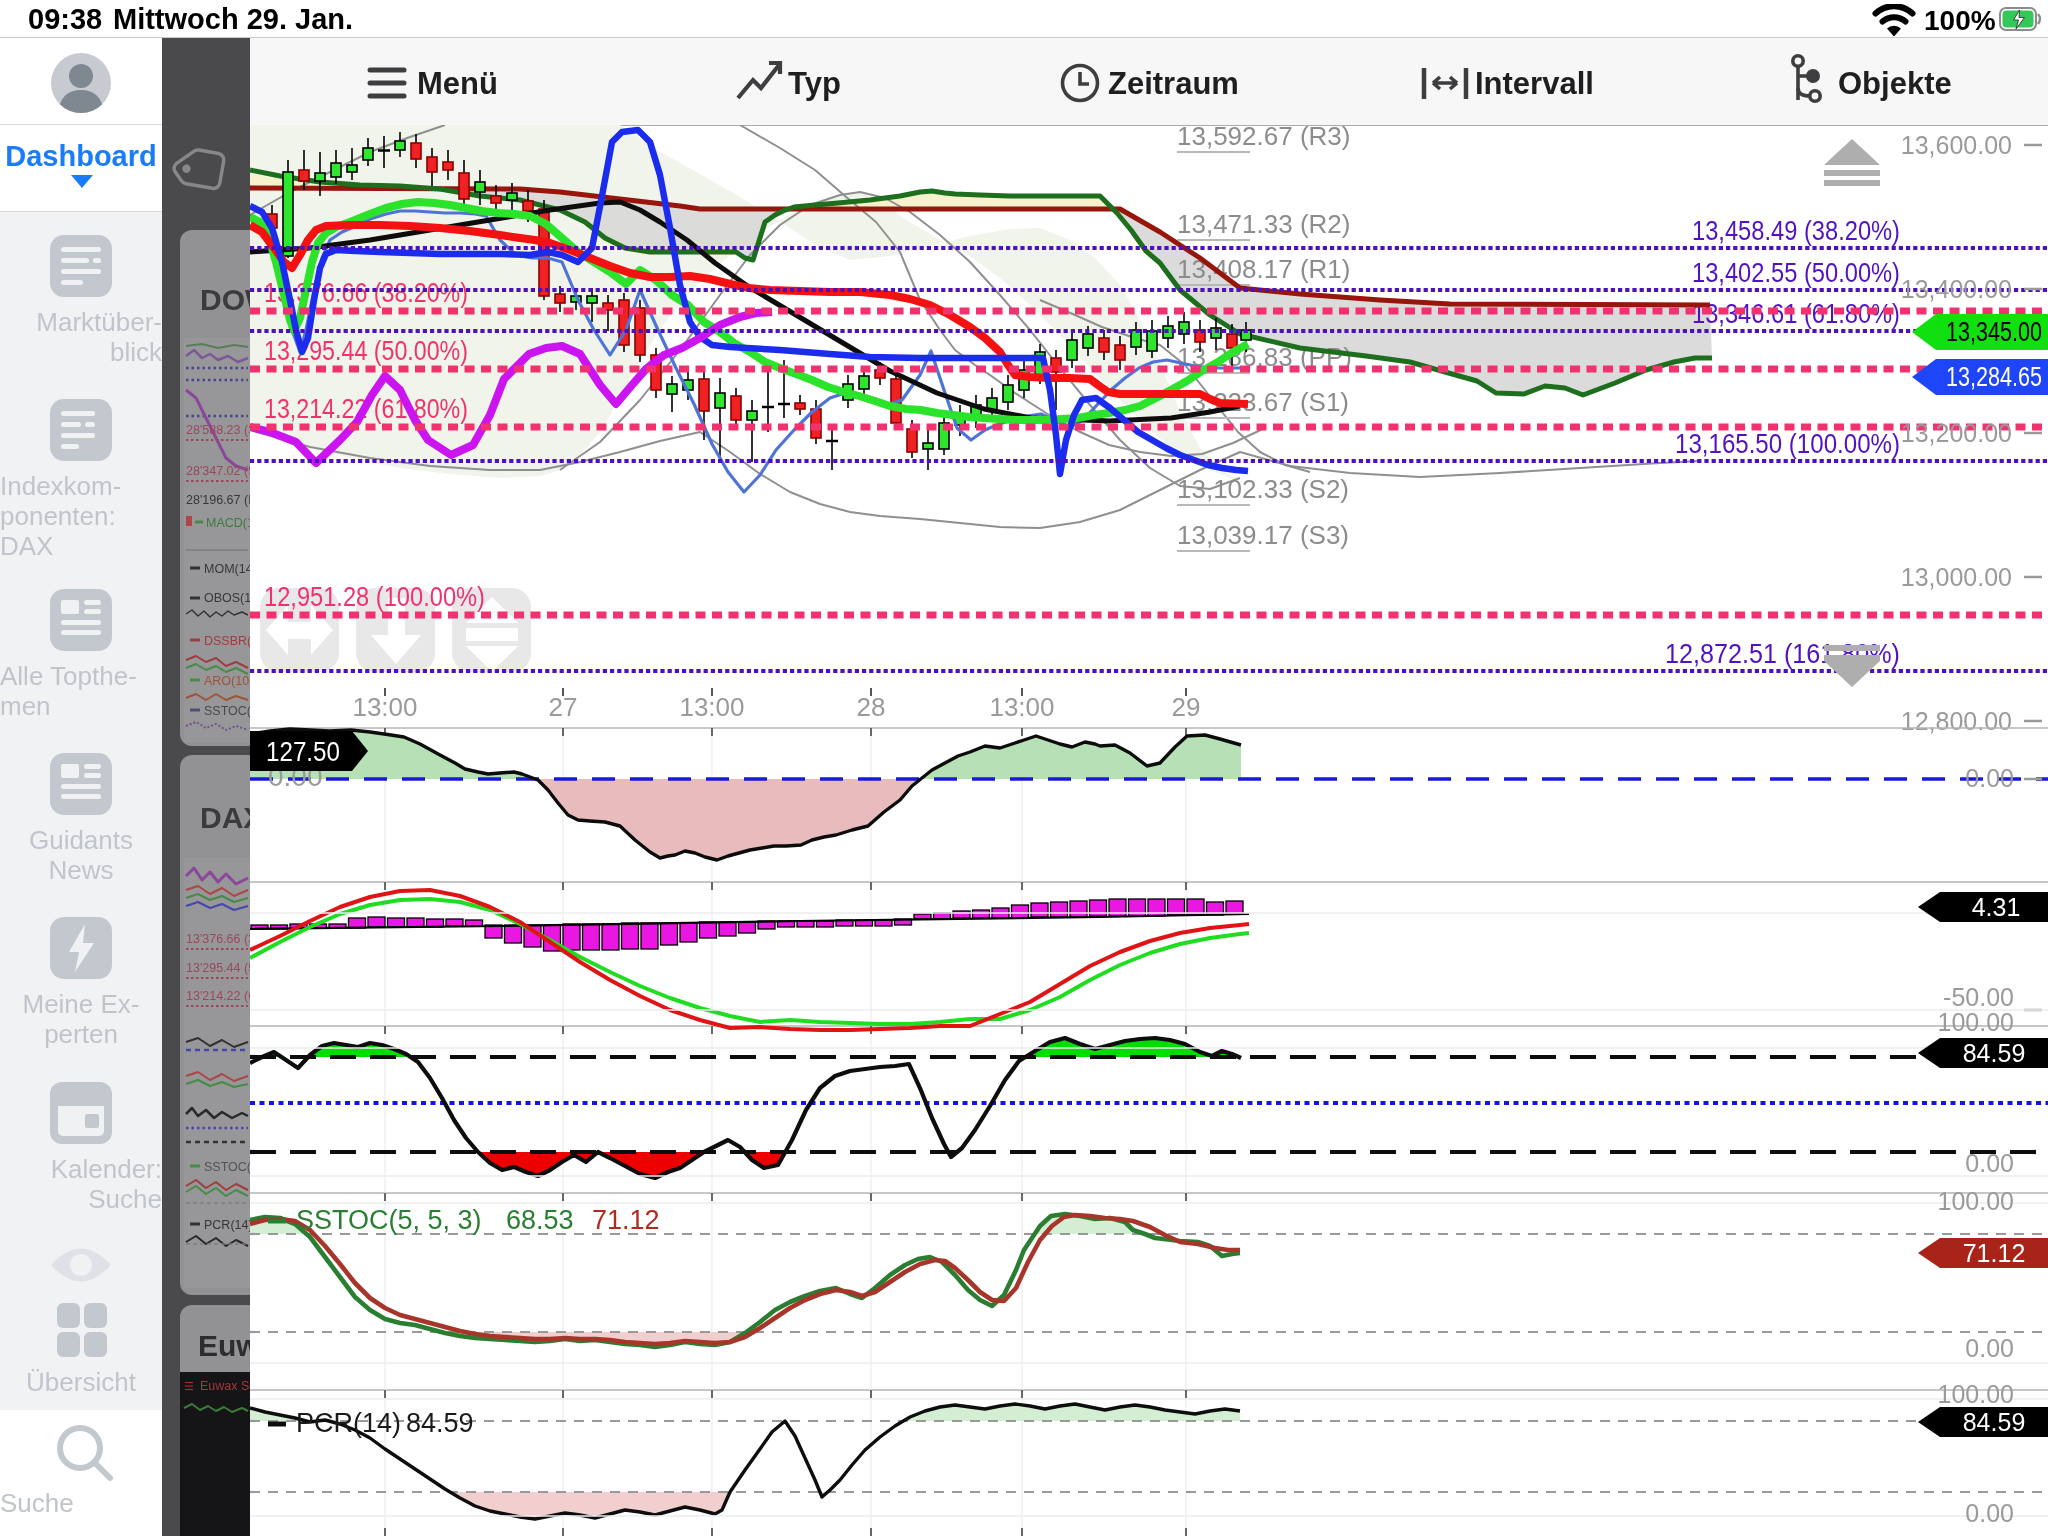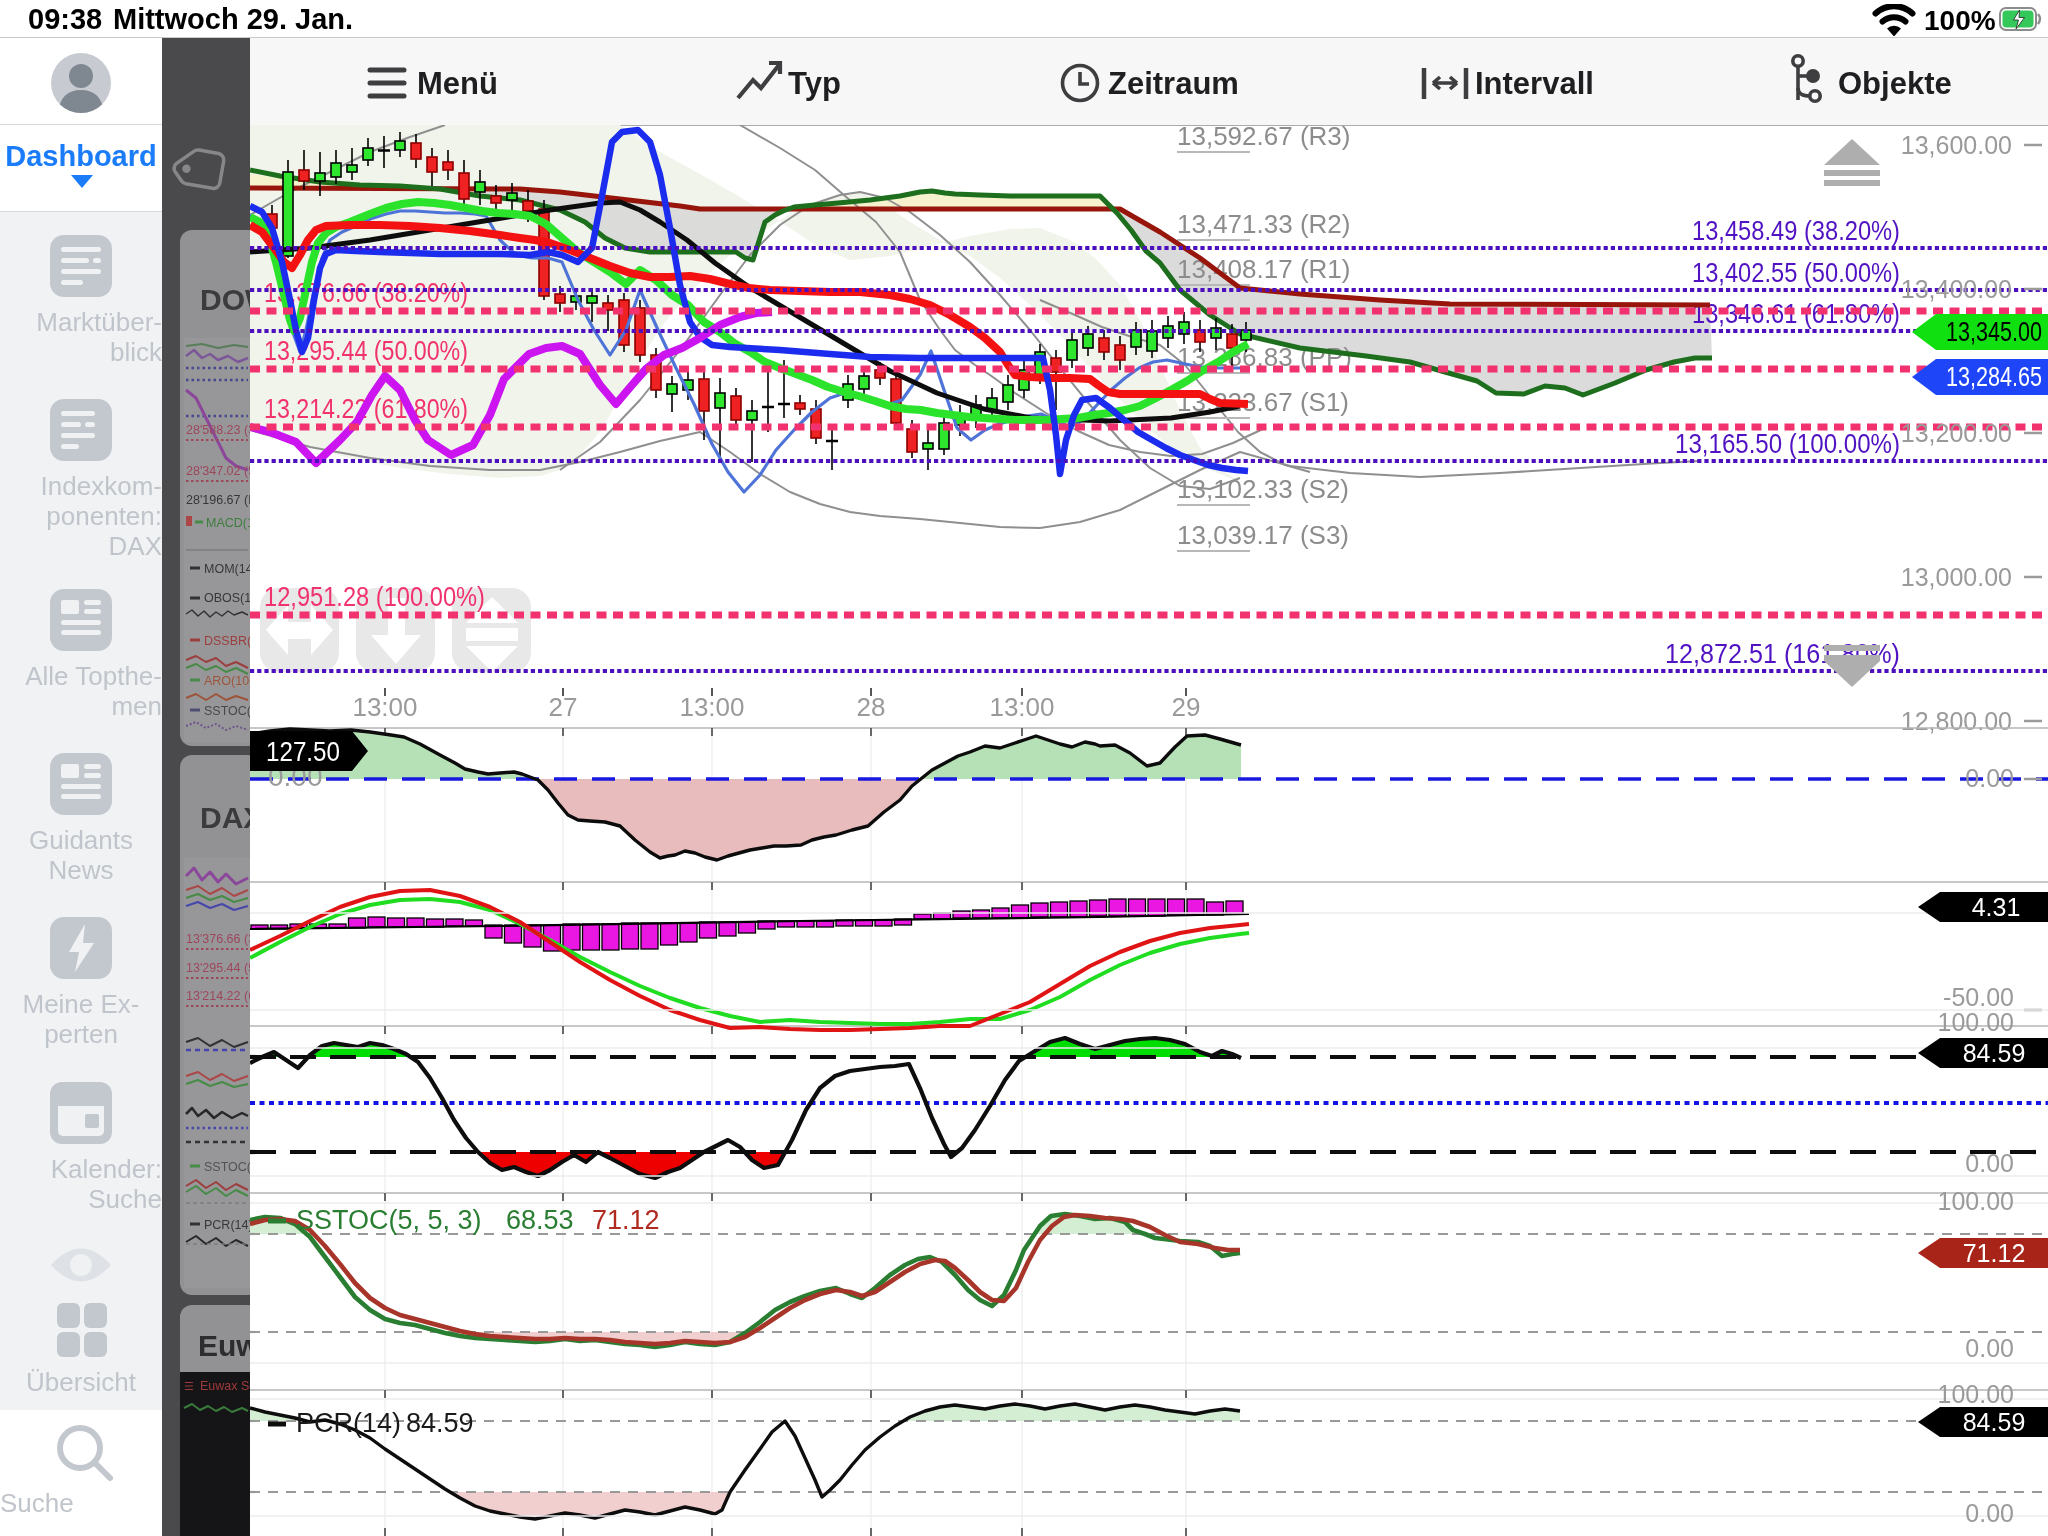--- a/index.html
+++ b/index.html
@@ -57,36 +57,36 @@
 <svg class="abs" style="left:49px;top:398px" width="64" height="64" viewBox="0 0 64 64">
   <rect x="1" y="1" width="62" height="62" rx="14" fill="#c3c8ce"></rect>
   <g fill="#f0f1f2">
    <rect x="12" y="13" width="34" height="5" rx="2.5"></rect>
    <rect x="12" y="24" width="20" height="5" rx="2.5"></rect>
    <rect x="36" y="24" width="10" height="5" rx="2.5"></rect>
    <rect x="12" y="35" width="34" height="5" rx="2.5"></rect>
    <rect x="12" y="46" width="18" height="5" rx="2.5"></rect>
   </g>
   </svg>
-<div class="abs" style="left:0;top:471px;width:162px;text-align:right;font-size:26px;line-height:30px;color:#c0c5cb;">
+<div class="abs" style="left:0;top:471px;width:162px;text-align:left;font-size:26px;line-height:30px;color:#c0c5cb;">
     <div>Indexkom-</div>
     <div>ponenten:</div>
     <div>DAX</div>
   </div>
 <svg class="abs" style="left:49px;top:588px" width="64" height="64" viewBox="0 0 64 64">
   <rect x="1" y="1" width="62" height="62" rx="14" fill="#c3c8ce"></rect>
   <g fill="#f0f1f2">
    <rect x="12" y="12" width="18" height="14" rx="2"></rect>
    <rect x="35" y="12" width="17" height="5" rx="2.5"></rect>
    <rect x="35" y="21" width="17" height="5" rx="2.5"></rect>
    <rect x="12" y="32" width="40" height="5" rx="2.5"></rect>
    <rect x="12" y="42" width="40" height="5" rx="2.5"></rect>
   </g>
   </svg>
-<div class="abs" style="left:0;top:661px;width:162px;text-align:right;font-size:26px;line-height:30px;color:#c0c5cb;">
+<div class="abs" style="left:0;top:661px;width:162px;text-align:left;font-size:26px;line-height:30px;color:#c0c5cb;">
     <div>Alle Topthe-</div>
     <div>men</div>
   </div>
 <svg class="abs" style="left:49px;top:752px" width="64" height="64" viewBox="0 0 64 64">
   <rect x="1" y="1" width="62" height="62" rx="14" fill="#c3c8ce"></rect>
   <g fill="#f0f1f2">
    <rect x="12" y="12" width="18" height="14" rx="2"></rect>
    <rect x="35" y="12" width="17" height="5" rx="2.5"></rect>
    <rect x="35" y="21" width="17" height="5" rx="2.5"></rect>
    <rect x="12" y="32" width="40" height="5" rx="2.5"></rect>

